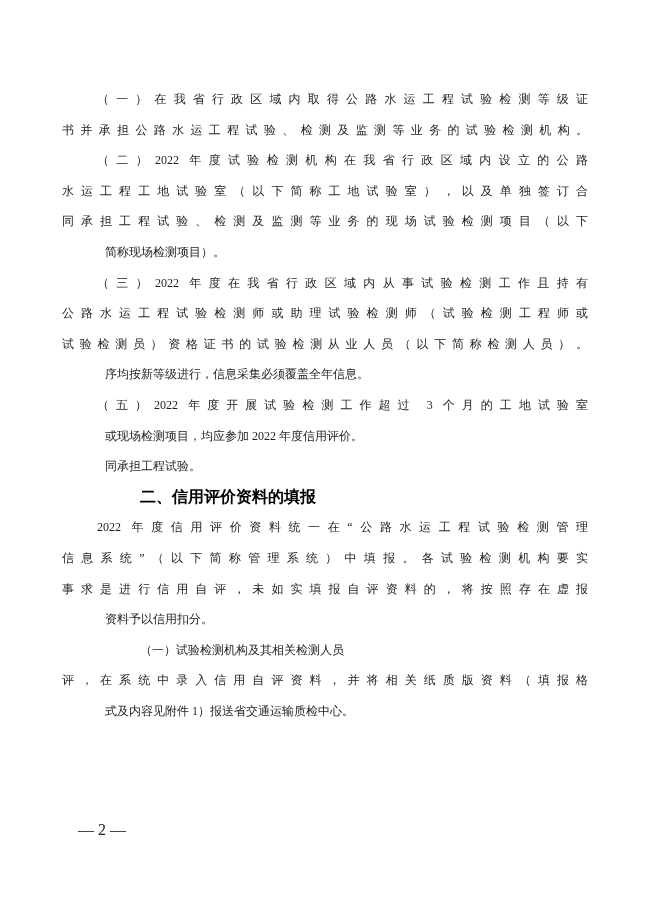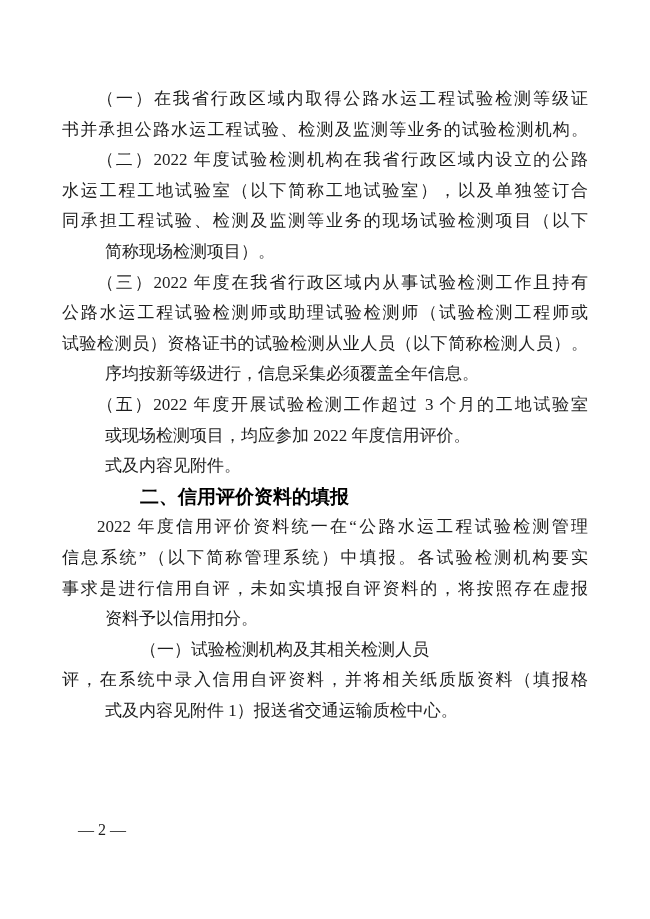--- a/index.html
+++ b/index.html
@@ -15,36 +15,36 @@
     background: #ffffff;
     overflow: hidden;
   }
   .doc-body {
     position: absolute;
     left: 62px;
     top: 84px;
     width: 526px;
   }
   .line {
-    font-size: 17px;
+    font-size: 12px;
     line-height: 30.6px;
     height: 30.6px;
     color: #1e1e1e;
     text-align: justify;
     text-align-last: justify;
     overflow: hidden;
     white-space: normal;
   }
   .line.indent { text-indent: 35px; }
   .line.no-flush { text-align-last: left; margin-left: 43px; }
   .block.heading .line {
     font-family: Liberation Serif, serif;
     font-weight: 700;
     color: #000000;
-    font-size: 19px;
+    font-size: 16px;
   }
   .page-number {
     position: absolute;
     left: 78px;
     top: 820px;
     font-size: 16px;
     line-height: 20px;
     color: #1e1e1e;
     font-family: "Liberation Serif", "DejaVu Serif", serif;
     white-space: pre;
@@ -71,21 +71,21 @@
         <div class="line">试验检测员）资格证书的试验检测从业人员（以下简称检测人员）。</div>
       </div>
       <div class="block paragraph">
         <div class="line no-flush">序均按新等级进行，信息采集必须覆盖全年信息。</div>
       </div>
       <div class="block paragraph">
         <div class="line indent">（五）2022 年度开展试验检测工作超过 3 个月的工地试验室</div>
         <div class="line no-flush">或现场检测项目，均应参加 2022 年度信用评价。</div>
       </div>
       <div class="block paragraph">
-        <div class="line no-flush">式及内容见附件。</div>
+        <div class="line no-flush">同承担工程试验。</div>
       </div>
       <div class="block heading">
         <div class="line indent no-flush">二、信用评价资料的填报</div>
       </div>
       <div class="block paragraph">
         <div class="line indent">2022 年度信用评价资料统一在“公路水运工程试验检测管理</div>
         <div class="line">信息系统”（以下简称管理系统）中填报。各试验检测机构要实</div>
         <div class="line">事求是进行信用自评，未如实填报自评资料的，将按照存在虚报</div>
         <div class="line no-flush">资料予以信用扣分。</div>
       </div>

